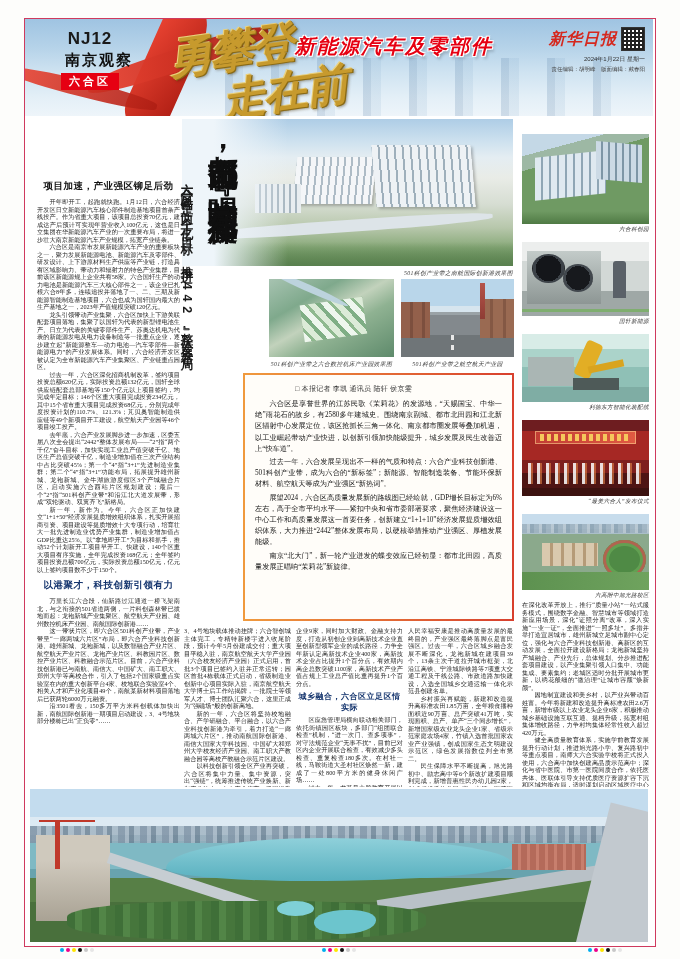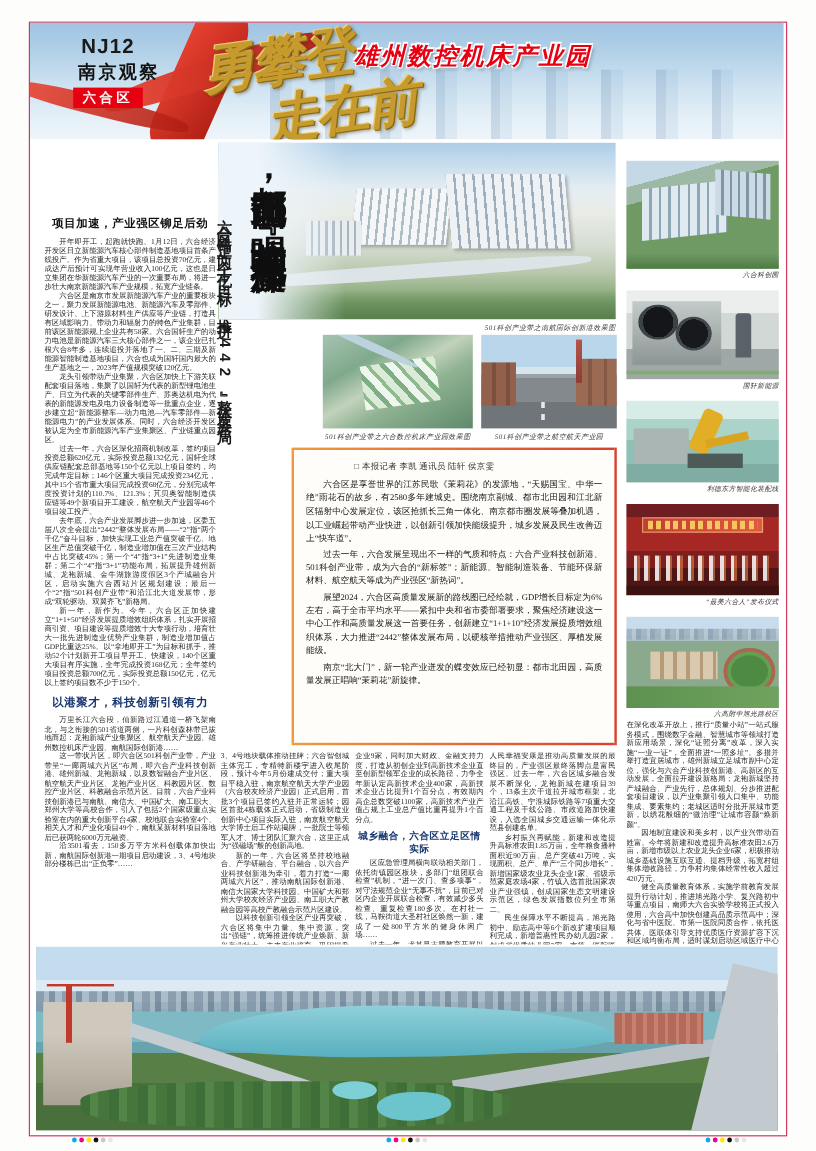--- a/index.html
+++ b/index.html
@@ -168,21 +168,29 @@
       <div class="njblock">
         <div class="nj12">NJ12</div>
         <div class="njsec">南京观察</div>
         <div class="njdist">六合区</div>
       </div>
       <div class="callig">
         <div class="c1">勇攀登</div>
         <div class="c2">走在前</div>
       </div>
       <div class="slogan">
-        <div class="s1">雄州数控机床产业园</div>
+        <div class="s1">新能源汽车及零部件</div>
+      </div>
+      <div class="mhright">
+        <div class="mhrow">
+          <span class="paper">新华日报</span>
+          <span class="qr"></span>
+        </div>
+        <div class="dateline">2024年1月22日 星期一</div>
+        <div class="editors">责任编辑：胡明峰　版面编辑：戴春阳</div>
       </div>
     </div>
 
     <div class="ph ph-main">
       <div class="m-b1"></div>
       <div class="m-b2"></div>
       <div class="m-b3"></div>
       <div class="m-road"></div>
       <div class="m-grass"></div>
       <div class="m-fade"></div>

